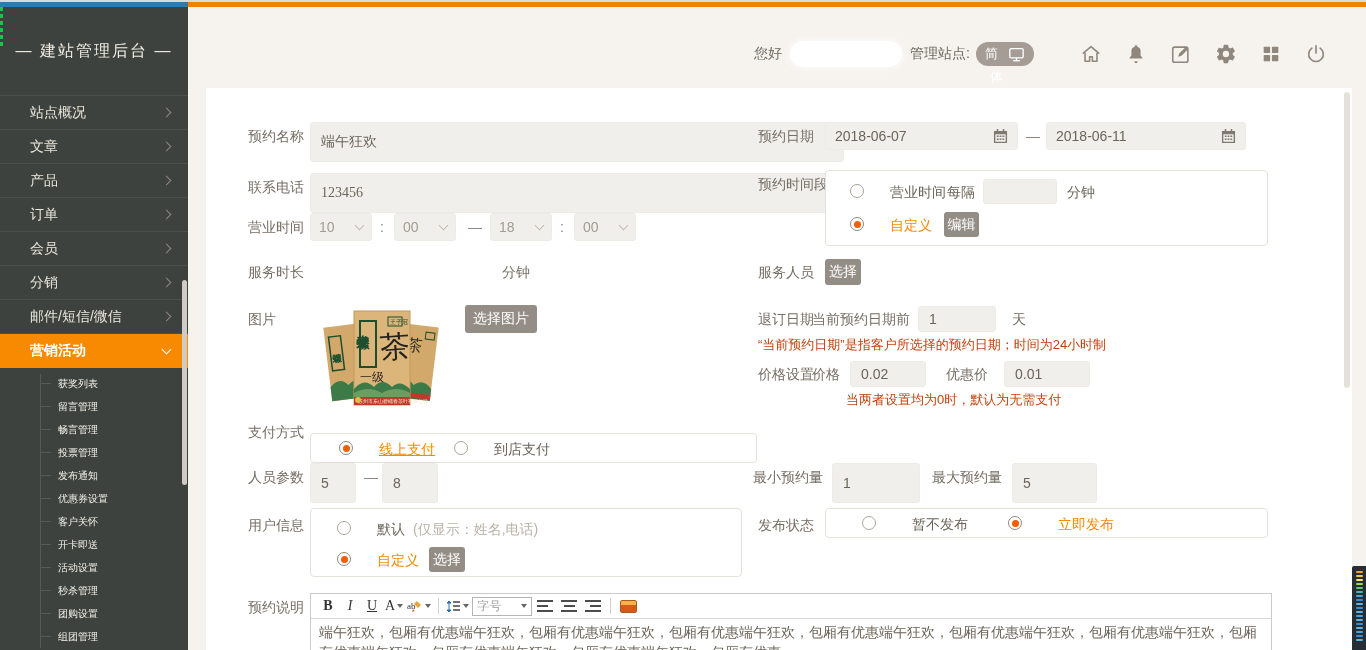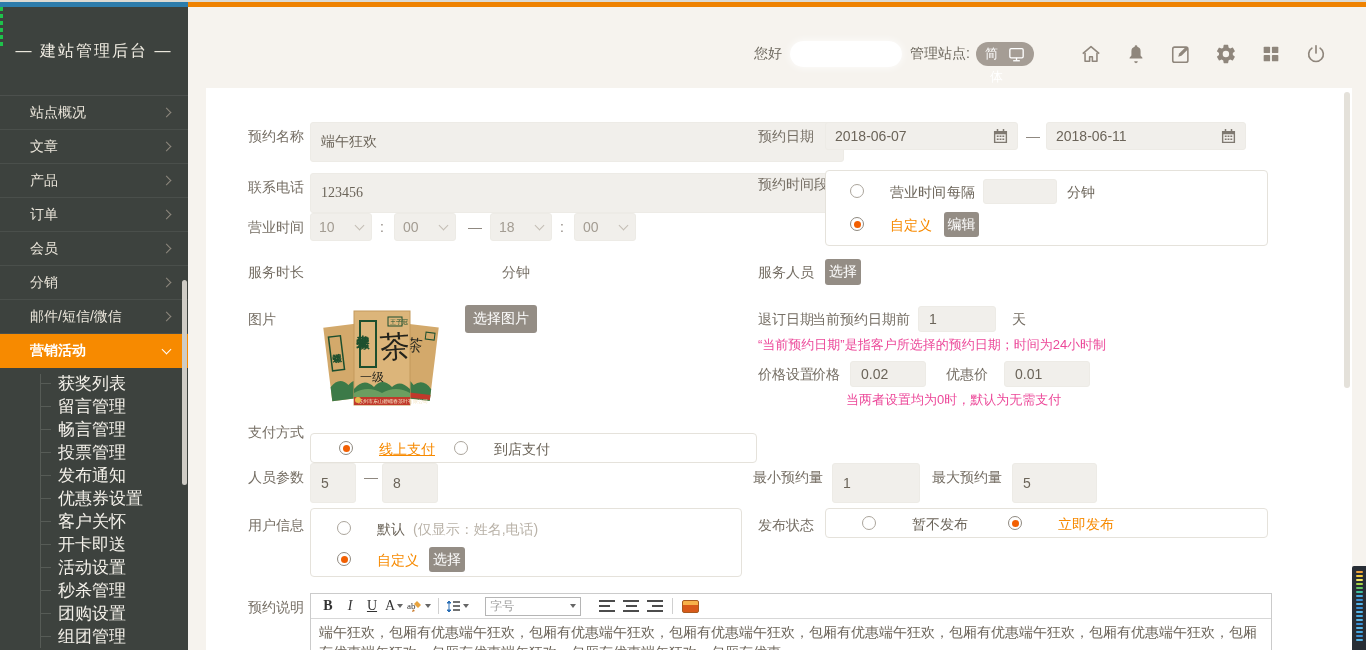--- a/index.html
+++ b/index.html
@@ -17,21 +17,21 @@
     background:repeating-linear-gradient(180deg,#1ec24b 0 4px,transparent 4px 7px)}
   .brand{height:88px;display:flex;align-items:center;justify-content:center;color:#f0ece2;font-size:16px;letter-spacing:2px;font-weight:normal}
   .menu{border-top:1px solid rgba(255,255,255,.08)}
   .mitem{height:34px;display:flex;align-items:center;padding:0 18px 0 30px;color:#eae5da;border-bottom:1px solid rgba(255,255,255,.07);cursor:pointer}
   .mitem .lab{flex:1}
   .chev{width:7px;height:7px;border-right:1.5px solid #8e887e;border-bottom:1.5px solid #8e887e;transform:rotate(-45deg);margin-top:0}
   .mitem.active{background:#f78a00;color:#fff;font-weight:bold;border-bottom:none}
   .mitem.active .chev{border-color:#fff;transform:rotate(45deg);margin-top:-4px}
   .submenu{padding:4px 0 0 40px;position:relative}
   .submenu .tree{position:absolute;left:40px;top:6px;bottom:0;width:1px;background:#565b56}
-  .sitem{height:23px;display:flex;align-items:center;color:#f4f1ea;font-size:17px;cursor:pointer;position:relative}
+  .sitem{height:23px;display:flex;align-items:center;color:#f4f1ea;font-size:10px;cursor:pointer;position:relative}
   .sitem .tick{width:11px;height:1px;background:#565b56;margin-right:7px}
   .side-thumb{position:absolute;right:1px;top:273px;width:5px;height:205px;background:#cfccc5;border-radius:3px}
 
   
   .topbar{position:absolute;left:188px;top:7px;width:1178px;height:81px;background:#f6f3ee;}
   .tb-inner{position:absolute;right:38px;top:34px;display:flex;align-items:center;color:#6f6a60}
   .blob{width:112px;height:26px;background:rgba(255,255,255,.96);border-radius:13px;box-shadow:0 0 8px rgba(255,255,255,.9);margin:0 8px}
   .pill-wrap{position:relative;margin:0 6px;width:58px;height:24px}
   .pill{width:58px;height:24px;background:#a59d95;border-radius:12px;display:flex;align-items:center;justify-content:space-between;padding:0 9px;cursor:pointer}
   .pill b{color:#fff;font-weight:normal;font-size:13px}
@@ -50,32 +50,32 @@
   .datebox{position:absolute;height:28px;background:#f1efeb;border:1px solid #edebe6;border-radius:3px;color:#6b6459;display:flex;align-items:center;padding:0 9px;cursor:pointer}
   .datebox svg{margin-left:auto;width:15px;height:15px;color:#7f7971}
   .btn{position:absolute;background:#948d85;color:#fff;border:none;border-radius:3px;font-size:14px;font-family:inherit;cursor:pointer;display:flex;align-items:center;justify-content:center}
   .box{position:absolute;background:#fff;border:1px solid #e5e2db;border-radius:4px}
   .radio{position:absolute;width:14px;height:14px;border:1px solid #aba59c;border-radius:50%;background:#fff;cursor:pointer}
   .radio.sel2{border-color:#8f8980}
   .radio.sel2::after{content:'';position:absolute;left:2.5px;top:2.5px;right:2.5px;bottom:2.5px;background:#f25f02;border-radius:50%}
   .btext{position:absolute;color:#6b6459;line-height:16px;white-space:nowrap;cursor:pointer}
   .orange{color:#f78a00}
   .underl{text-decoration:underline}
-  .hint{position:absolute;color:#ec4899;font-size:13px;white-space:nowrap}
+  .hint{position:absolute;color:#c2410c;font-size:13px;white-space:nowrap}
   .graytxt{color:#b9b2a8}
   .panel-thumb{position:absolute;right:2px;top:4px;width:6px;height:296px;background:#e4e1da;border-radius:3px}
 
   
   .editor{position:absolute;left:104px;top:505px;width:962px;border:1px solid #cbcbcb;background:#fff}
   .etoolbar{height:25px;border-bottom:1px solid #d7d7d7;display:flex;align-items:center;padding:0 6px;color:#333}
   .eb{min-width:18px;height:19px;display:flex;align-items:center;justify-content:center;margin:0 2px;cursor:pointer;font-family:"Liberation Serif",serif;font-size:14px}
   .eb.b{font-weight:bold} .eb.i{font-style:italic} .eb.u{text-decoration:underline}
   .darr{width:0;height:0;border-left:3px solid transparent;border-right:3px solid transparent;border-top:4px solid #666;margin-left:2px}
   .esep{width:1px;height:16px;background:#d0d0d0;margin:0 5px}
-  .fsize{width:96px;height:19px;border:1px solid #b5b5b5;display:flex;align-items:center;color:#9a9a9a;font-size:12px;padding:0 4px;margin:0 14px;cursor:pointer}
+  .fsize{width:60px;height:19px;border:1px solid #b5b5b5;display:flex;align-items:center;color:#9a9a9a;font-size:12px;padding:0 4px;margin:0 1px;cursor:pointer}
   .fsize .darr{margin-left:auto}
   .alico{width:16px;height:12px;display:flex;flex-direction:column;justify-content:space-between;margin:0 4px;cursor:pointer}
   .alico i{display:block;height:2px;background:#4c4c4c}
   .al-l i:nth-child(2){width:70%} .al-l i:nth-child(1),.al-l i:nth-child(3){width:100%}
   .al-c i:nth-child(2){width:70%;margin:0 auto} .al-c i:nth-child(1),.al-c i:nth-child(3){width:100%}
   .al-r i:nth-child(2){width:70%;margin-left:auto} .al-r i:nth-child(1),.al-r i:nth-child(3){width:100%}
   .imgico{width:17px;height:13px;border-radius:2px;background:linear-gradient(180deg,#f7b24a 0 40%,#d85a1a 40%);border:1px solid #a85a20;margin:0 4px;cursor:pointer}
   .econtent{padding:3px 8px;color:#6b6459;font-size:14px;line-height:20px;height:36px;overflow:hidden;cursor:text}
 
   

